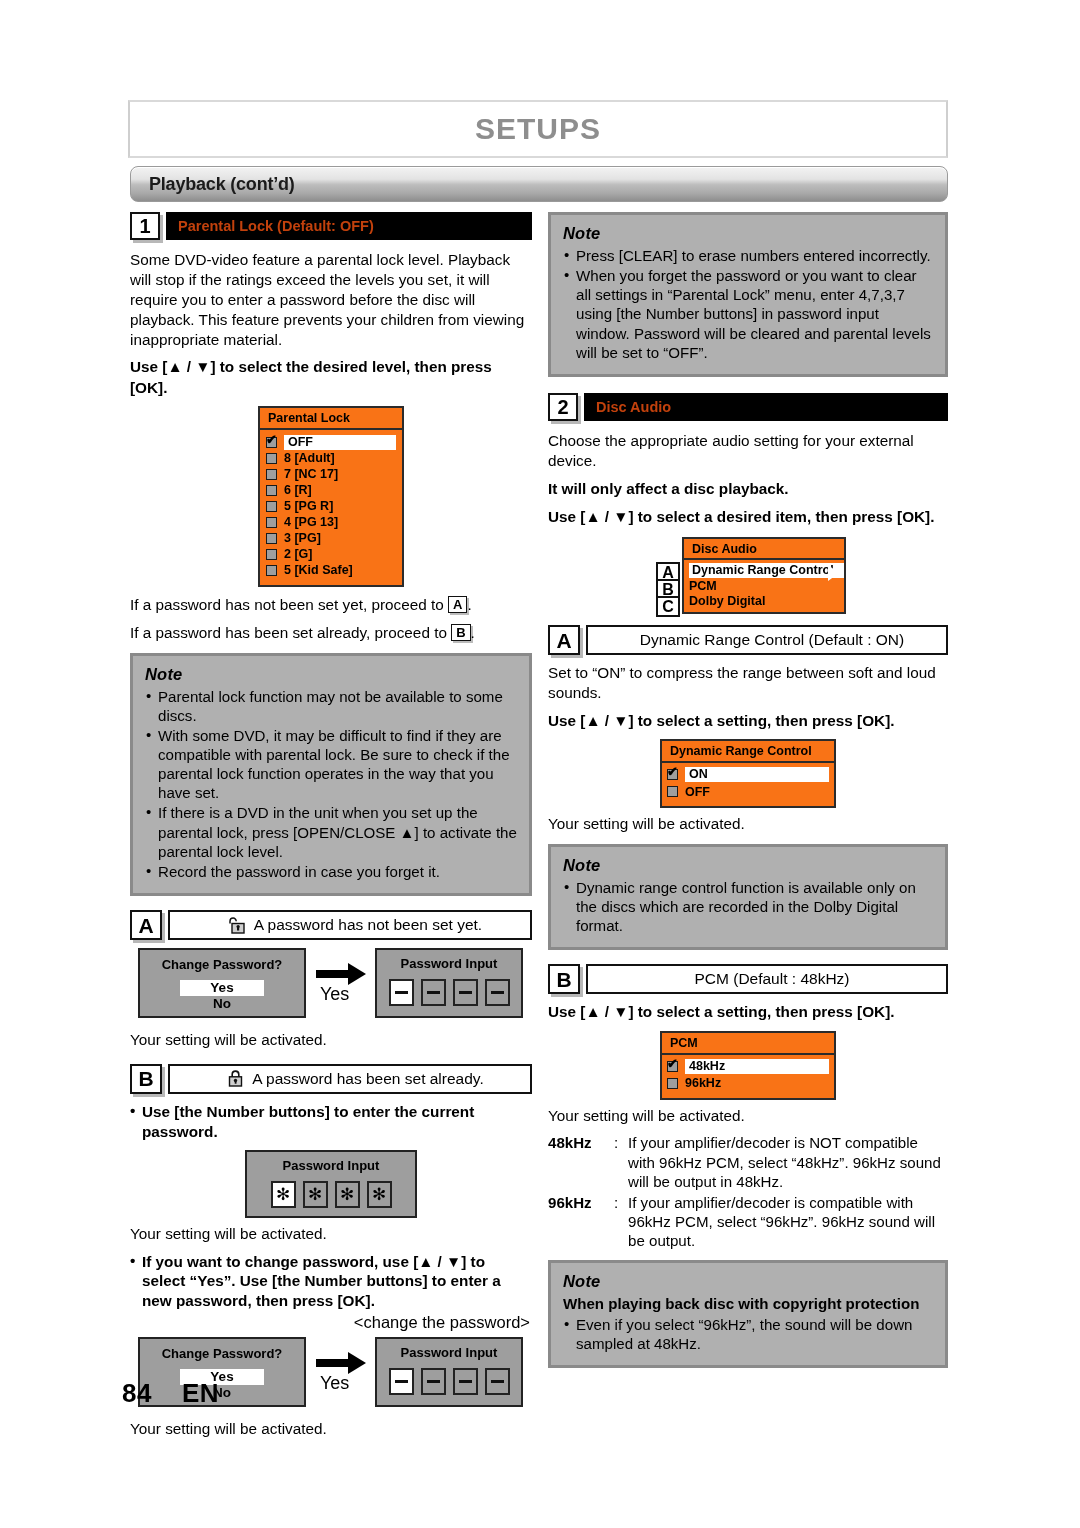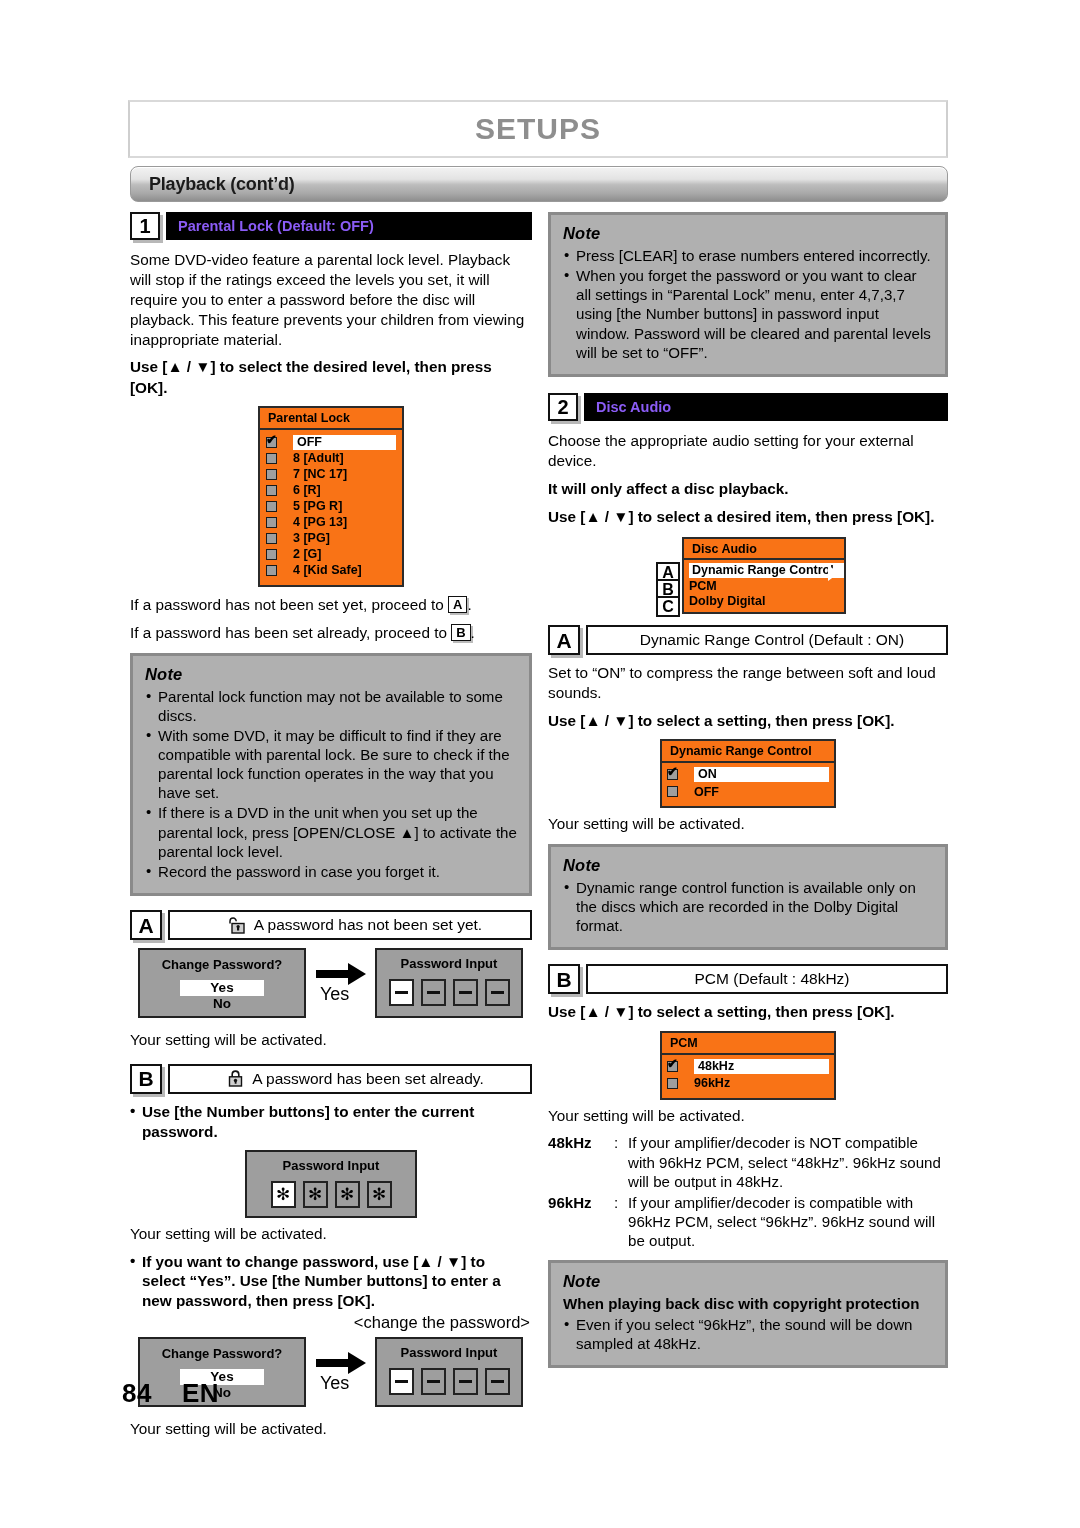--- a/index.html
+++ b/index.html
@@ -49,21 +49,21 @@
   .sec-num {
     position:absolute; left:0; top:0; width:30px; height:28px;
     border:2px solid #111; background:#fff;
     display:flex; align-items:center; justify-content:center;
     font-size:20px; font-weight:bold; line-height:1;
     box-shadow:3px 3px 0 #b8b8b8;
     z-index:2;
   }
   .sec-bar {
     position:absolute; left:36px; top:0; right:0; height:28px;
-    background:#000; color:#8b5cf6;
+    background:#000; color:#c2410c;
     display:flex; align-items:center;
     padding-left:12px;
     font-size:14.5px; font-weight:bold;
   }
 
   
   .sub-head { position:relative; height:30px; margin:14px 0 8px 0; }
   .sub-letter {
     position:absolute; left:0; top:0; width:32px; height:30px;
     border:2px solid #111; background:#fff;
@@ -114,21 +114,21 @@
     font-size:12.5px;
     font-weight:bold;
     color:#000;
   }
   .osd-title {
     padding:3px 6px 3px 8px;
     border-bottom:2px solid #2b2b2b;
     font-size:12.5px; font-weight:bold;
   }
   .osd-body { padding:4px 5px 5px 5px; }
-  .osd-row { display:flex; align-items:center; gap:16px; height:15px; margin-bottom:2px; }
+  .osd-row { display:flex; align-items:center; gap:7px; height:15px; margin-bottom:2px; }
   .chk {
     width:11px; height:11px; flex:0 0 11px;
     border:1.5px solid #1a1a1a; background:#9e9e9e;
     position:relative;
   }
   .chk.on::after {
     content:"\2714";
     position:absolute; left:-1px; top:-5px;
     font-size:13px; line-height:13px; color:#000;
   }
@@ -293,21 +293,21 @@
         <div class="osd-row">
             <span class="chk"></span>
             <span class="osd-label">3 [PG]</span>
           </div>
         <div class="osd-row">
             <span class="chk"></span>
             <span class="osd-label">2 [G]</span>
           </div>
         <div class="osd-row">
             <span class="chk"></span>
-            <span class="osd-label">4 [Kid Safe]</span>
+            <span class="osd-label">5 [Kid Safe]</span>
           </div>
       </div>
     </div>
 
     <p class="body tight">
       <span>If a password has not been set yet, proceed to</span>
       <span style="display:inline-block;border:1.5px solid #111;padding:0 4px;font-weight:bold;font-size:13px;line-height:15px;vertical-align:1px;box-shadow:2px 2px 0 #bcbcbc;">A</span><span>.</span>
     </p>
     <p class="body">
       <span>If a password has been set already, proceed to</span>

